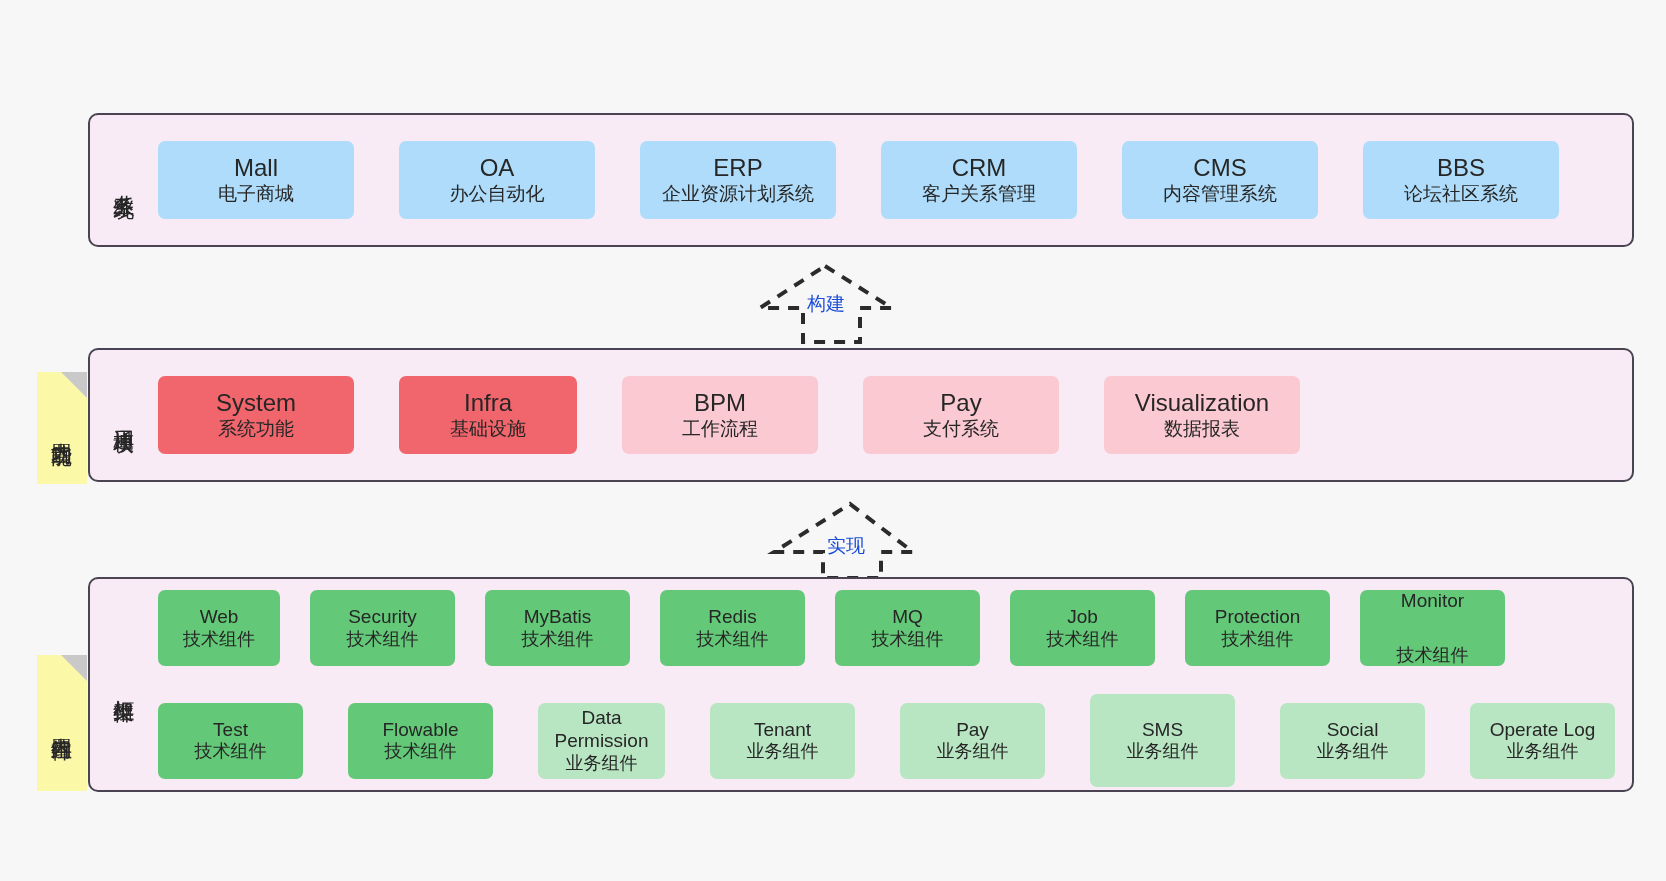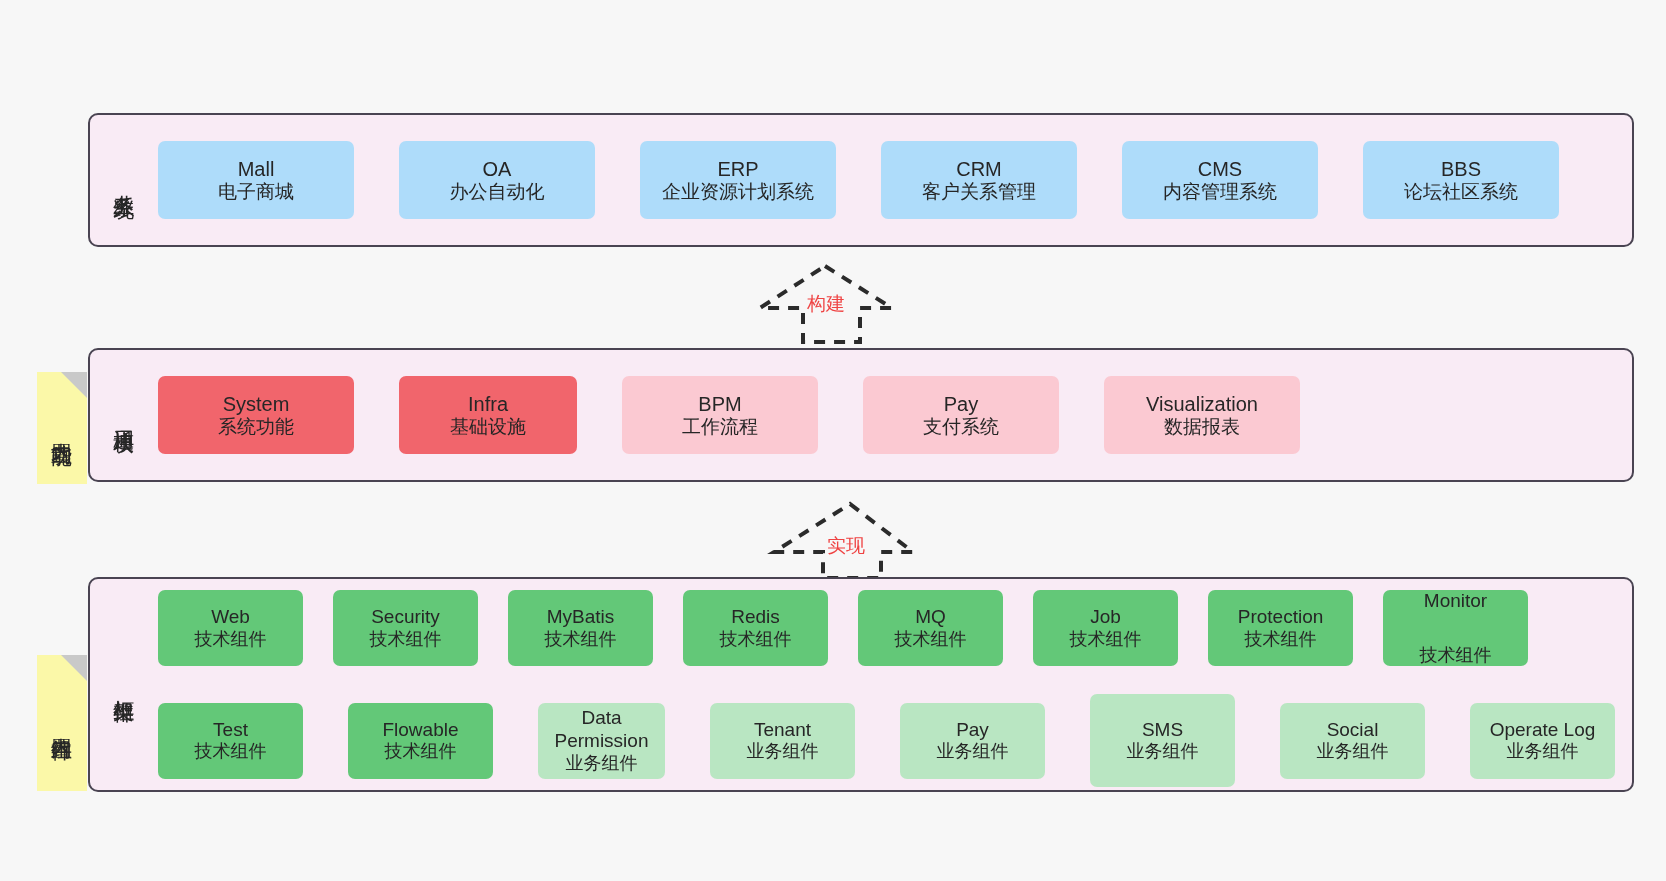--- a/index.html
+++ b/index.html
@@ -52,21 +52,21 @@
     border-radius: 7px;
     display: flex;
     flex-direction: column;
     align-items: center;
     justify-content: center;
     text-align: center;
     color: #262626;
     line-height: 1.2;
     flex: 0 0 auto;
   }
-  .node .t1 { font-size: 20px; }
+  .node .t1 { font-size: 24px; }
   .node .t2 { font-size: 19px; }
   .node.small .t1 { font-size: 19px; }
   .node.small .t2 { font-size: 18px; }
 
   .biz  { background: #aedcfa; }
   .mod-strong { background: #f1656c; }
   .mod-soft   { background: #fbc9d2; }
   .fw-strong  { background: #63c878; }
   .fw-soft    { background: #b9e6c2; }
 
@@ -92,21 +92,21 @@
     border-left: 26px solid transparent;
     border-top: 26px solid #c9c9c9;
   }
 
   
   .arrow { position: absolute; }
   .arrow svg { display: block; overflow: visible; }
   .arrow-label {
     position: absolute;
     font-size: 19px;
-    color: #ef4444;
+    color: #1d4ed8;
     white-space: nowrap;
     background: #f7f7f7;
     padding: 0 2px;
   }
 </style>
 </head>
 <body>
 
 <div id="canvas">
 
@@ -182,21 +182,21 @@
     <svg width="155" height="90" viewBox="0 0 155 90">
       <path d="M 82 10 L 145 58 L 113 58 L 113 84 L 55 84 L 55 58 L 6 58 Z" fill="none" stroke="#2b2b2b" stroke-width="4" stroke-dasharray="11 9" stroke-linecap="butt"></path>
     </svg>
     <div class="arrow-label" style="left:57px; top:39px;">实现</div>
   </div>
 
   <div class="layer" id="layer-framework" style="left:88px; top:577px; width:1546px; height:215px; align-items:stretch;">
     <div class="layer-label">框架组件</div>
     <div style="flex:1; display:flex; flex-direction:column; justify-content:center; gap:14px; padding:0 8px;">
       <div class="boxes" id="fw-row1" style="height: auto; padding: 0px; gap: 30px;">
-          <div class="node fw-strong small" style="width: 145px; height: 76px;">
+          <div class="node fw-strong small" style="width: 122px; height: 76px;">
             <div class="t1">Web</div>
             <div class="t2">技术组件</div>
           </div>
           <div class="node fw-strong small" style="width: 145px; height: 76px;">
             <div class="t1">Security</div>
             <div class="t2">技术组件</div>
           </div>
           <div class="node fw-strong small" style="width: 145px; height: 76px;">
             <div class="t1">MyBatis</div>
             <div class="t2">技术组件</div>

